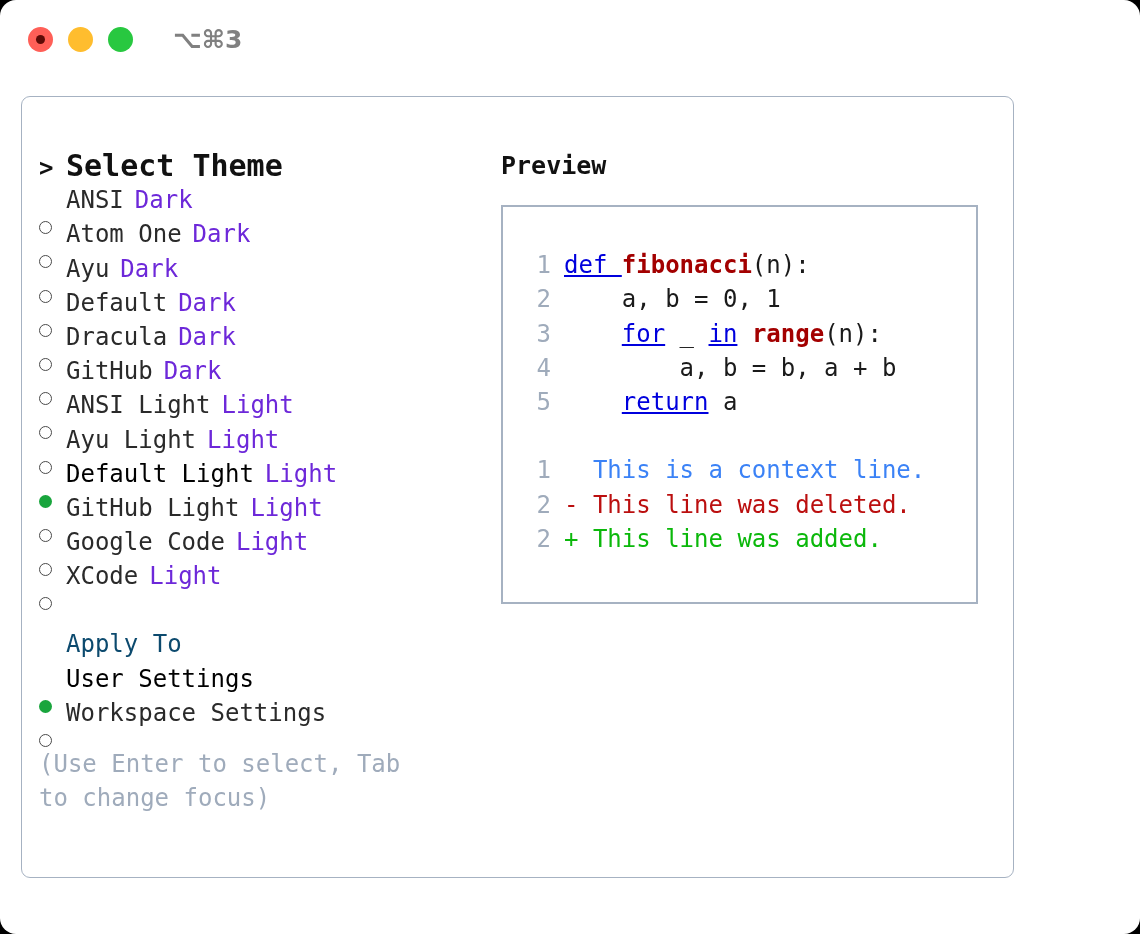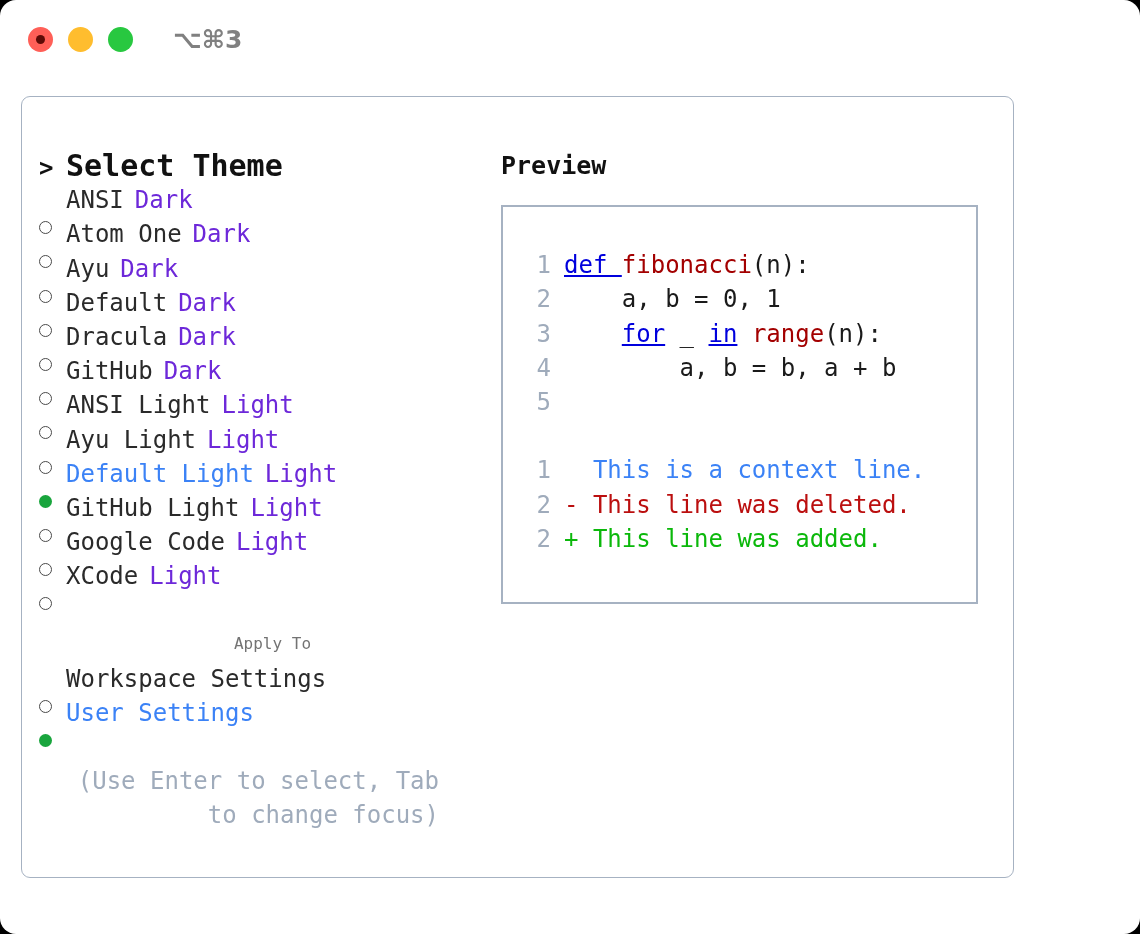--- a/index.html
+++ b/index.html
@@ -137,46 +137,44 @@
   .marker .dot-hollow { border: 1.7px solid #4a4a4a; background: transparent; }
 
   .header-row .marker {
     font-weight: bold;
     color: #111111;
   }
 
   .row-title {
     color: #2a2a2a;
   }
-  .row-title.selected { color: #3b82f6; }
+  .row-title.selected { color: #000000; }
   .row-title.bold { font-weight: bold; color: #111111; font-size: 30px; }
 
   .row-suffix {
     color: #6d28d9;
     margin-left: 11px;
   }
 
   .section-gap { height: 34px; }
 
   .apply-header {
-    font-size: 16px;
-    line-height: 34.2px;
-    color: #737373;
+    font-size: 24px;
+    line-height: 34.2px;
+    color: #0c4a6e;
     padding-left: 27px;
     white-space: nowrap;
-    text-align: center;
   }
 
   .hint {
-    margin-top: 34px;
+    margin-top: 17px;
     font-size: 24px;
     line-height: 34.2px;
     color: #9fabbb;
     width: 400px;
-    text-align: right;
   }
 
   
   .right-col {
     position: absolute;
     left: 479px;
     top: 52px;
     width: 500px;
   }
 
@@ -211,21 +209,21 @@
     width: 34px;
     flex: 0 0 34px;
     text-align: right;
     color: #9fabbb;
     margin-right: 13px;
   }
 
   .code-text { white-space: pre; }
 
   .tok-kw   { color: #0000dd; text-decoration: underline; }
-  .tok-fn   { color: #a30000; }
+  .tok-fn   { color: #a30000; font-weight: bold; }
   .tok-plain{ color: #1a1a1a; }
 
   .diff-gap { height: 34.2px; }
 
   .diff-ctx { color: #3b82f6; }
   .diff-del { color: #bb0f0f; }
   .diff-add { color: #0bb80b; }
 </style>
 </head>
 <body>
@@ -338,45 +336,45 @@
             </div>
           </div>
 
         <div class="section-gap"></div>
 
         <div class="apply-header">Apply To</div>
 
         <div id="apply-to-list">
             <div class="list-row">
               <span class="marker">
+                <span class="dot-filled"></span>
+              </span>
+              <span class="row-title selected">User Settings</span>
+            </div>
+            <div class="list-row">
+              <span class="marker">
                 <span class="dot-hollow"></span>
               </span>
               <span class="row-title">Workspace Settings</span>
-            </div>
-            <div class="list-row">
-              <span class="marker">
-                <span class="dot-filled"></span>
-              </span>
-              <span class="row-title selected">User Settings</span>
             </div>
           </div>
 
         <div class="hint">(Use Enter to select, Tab to change focus)</div>
       </div>
 
       <div class="right-col">
         <div class="preview-title">Preview</div>
 
         <div class="preview-box">
           <div id="preview-code">
               <div class="code-line"><span class="lineno">1</span><span class="code-text"><span class="tok-kw">def </span><span class="tok-fn">fibonacci</span><span class="tok-plain">(n):</span></span></div>
               <div class="code-line"><span class="lineno">2</span><span class="code-text"><span class="tok-plain">    a, b = 0, 1</span></span></div>
               <div class="code-line"><span class="lineno">3</span><span class="code-text"><span class="tok-plain">    </span><span class="tok-kw">for</span><span class="tok-plain"> _ </span><span class="tok-kw">in</span><span class="tok-plain"> </span><span class="tok-fn">range</span><span class="tok-plain">(n):</span></span></div>
               <div class="code-line"><span class="lineno">4</span><span class="code-text"><span class="tok-plain">        a, b = b, a + b</span></span></div>
-              <div class="code-line"><span class="lineno">5</span></div>
+              <div class="code-line"><span class="lineno">5</span><span class="code-text"><span class="tok-plain">    </span><span class="tok-kw">return</span><span class="tok-plain"> a</span></span></div>
             </div>
           <div class="diff-gap"></div>
           <div id="preview-diff">
               <div class="code-line"><span class="lineno">1</span><span class="code-text diff-ctx"><span> </span><span> </span><span>This is a context line.</span></span></div>
               <div class="code-line"><span class="lineno">2</span><span class="code-text diff-del"><span>-</span><span> </span><span>This line was deleted.</span></span></div>
               <div class="code-line"><span class="lineno">2</span><span class="code-text diff-add"><span>+</span><span> </span><span>This line was added.</span></span></div>
             </div>
         </div>
       </div>
 

